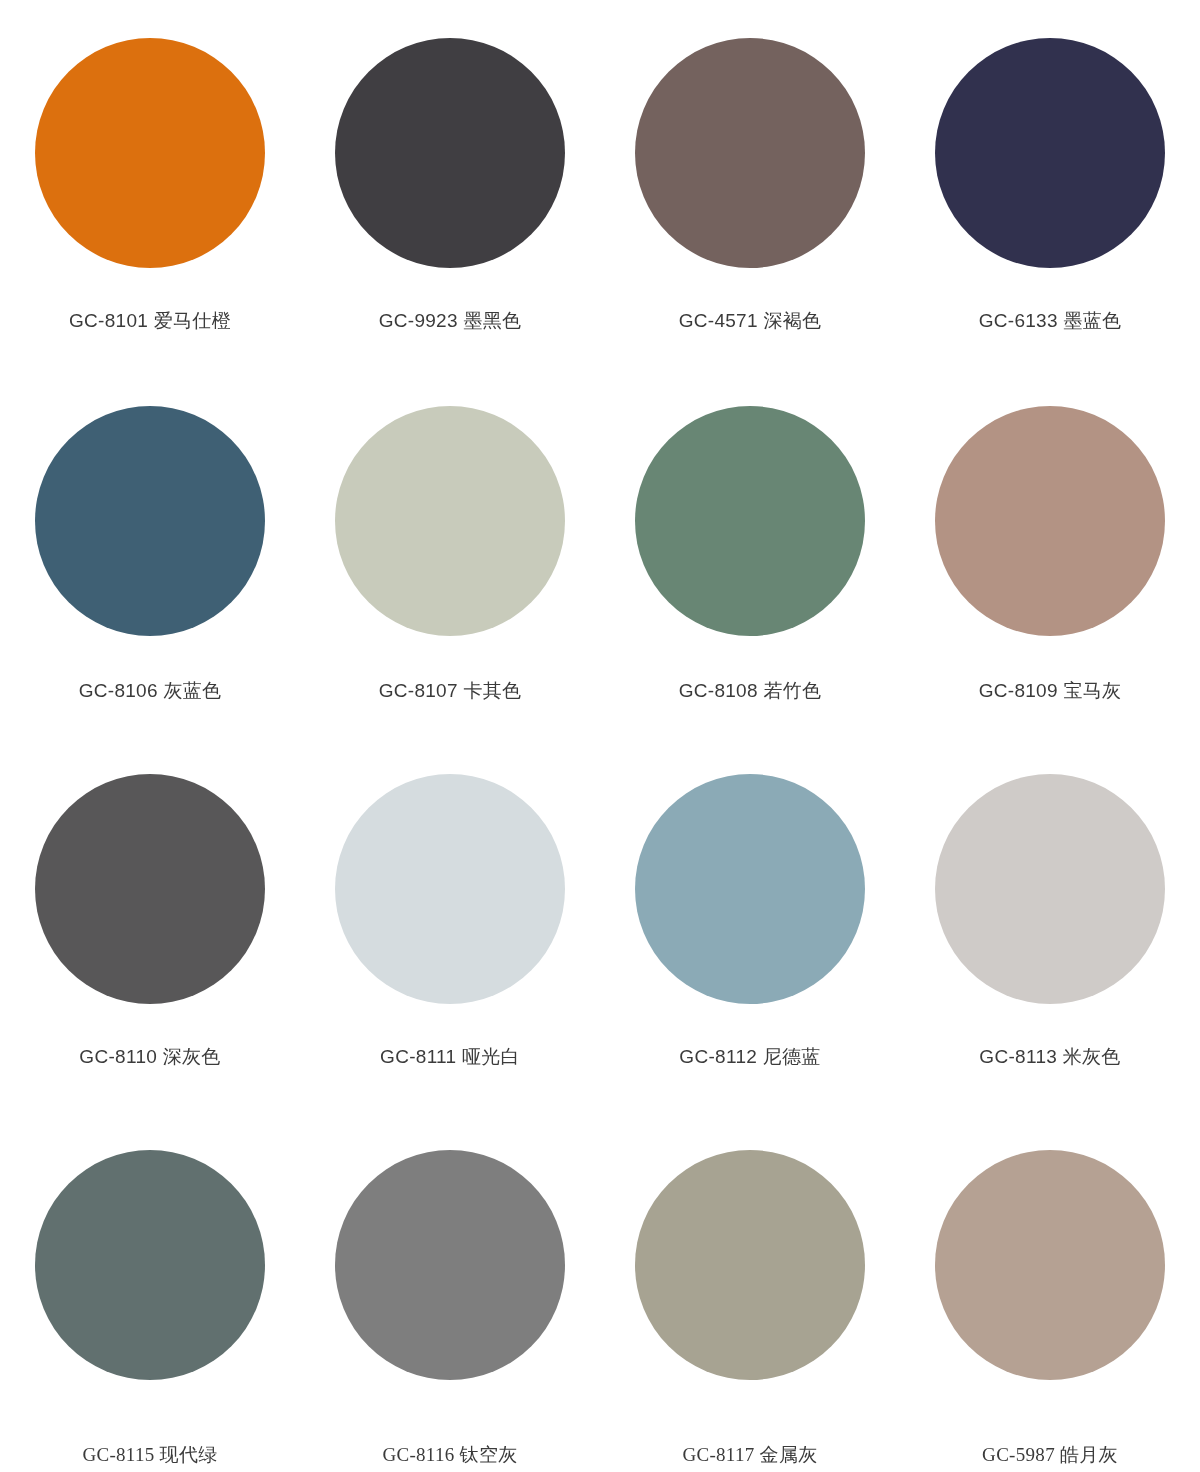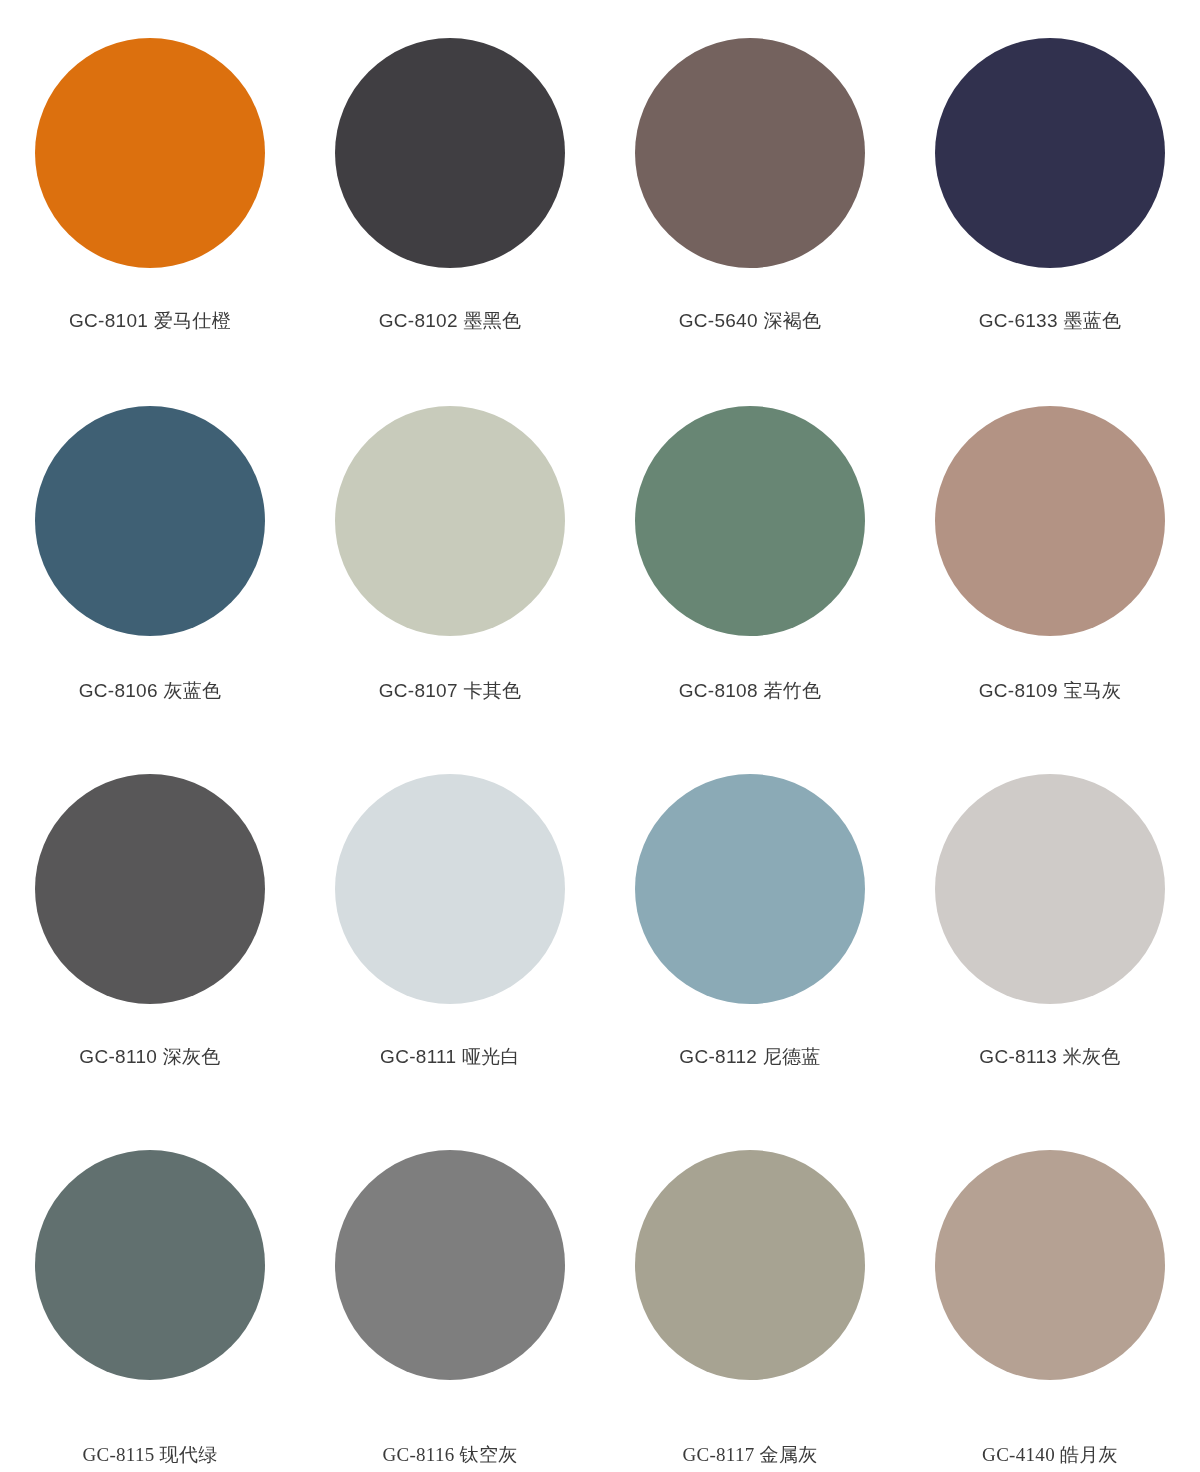--- a/index.html
+++ b/index.html
@@ -64,25 +64,25 @@
 </head>
 <body style="background-color: rgb(255, 255, 255);">
 
 <main id="swatch-grid">
     <div class="swatch-cell row-1">
       <div class="swatch-circle" style="background-color: rgb(220, 112, 14);"></div>
       <div class="swatch-label">GC-8101 爱马仕橙</div>
     </div>
     <div class="swatch-cell row-1">
       <div class="swatch-circle" style="background-color: rgb(64, 62, 66);"></div>
-      <div class="swatch-label">GC-8102 墨黑色</div>
+      <div class="swatch-label">GC-9923 墨黑色</div>
     </div>
     <div class="swatch-cell row-1">
       <div class="swatch-circle" style="background-color: rgb(116, 98, 94);"></div>
-      <div class="swatch-label">GC-5640 深褐色</div>
+      <div class="swatch-label">GC-4571 深褐色</div>
     </div>
     <div class="swatch-cell row-1">
       <div class="swatch-circle" style="background-color: rgb(49, 49, 78);"></div>
       <div class="swatch-label">GC-6133 墨蓝色</div>
     </div>
     <div class="swatch-cell row-2">
       <div class="swatch-circle" style="background-color: rgb(63, 96, 116);"></div>
       <div class="swatch-label">GC-8106 灰蓝色</div>
     </div>
     <div class="swatch-cell row-2">
@@ -120,15 +120,15 @@
     <div class="swatch-cell row-4">
       <div class="swatch-circle" style="background-color: rgb(126, 126, 126);"></div>
       <div class="swatch-label">GC-8116 钛空灰</div>
     </div>
     <div class="swatch-cell row-4">
       <div class="swatch-circle" style="background-color: rgb(167, 163, 146);"></div>
       <div class="swatch-label">GC-8117 金属灰</div>
     </div>
     <div class="swatch-cell row-4">
       <div class="swatch-circle" style="background-color: rgb(181, 161, 147);"></div>
-      <div class="swatch-label">GC-4140 皓月灰</div>
+      <div class="swatch-label">GC-5987 皓月灰</div>
     </div>
   </main>
 
 </body></html>

